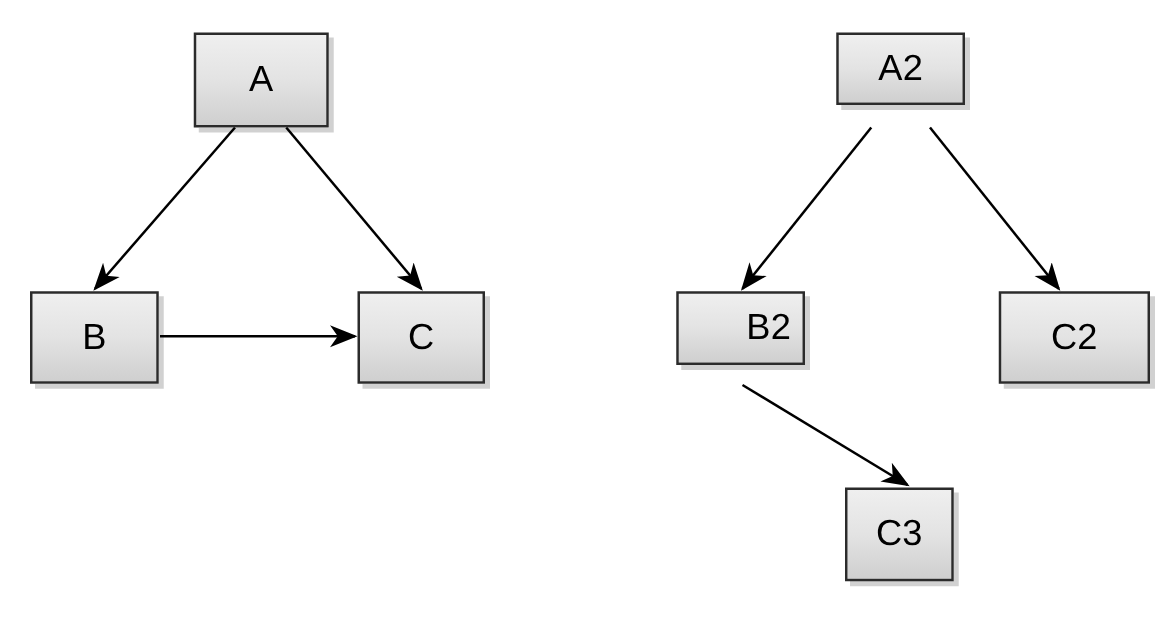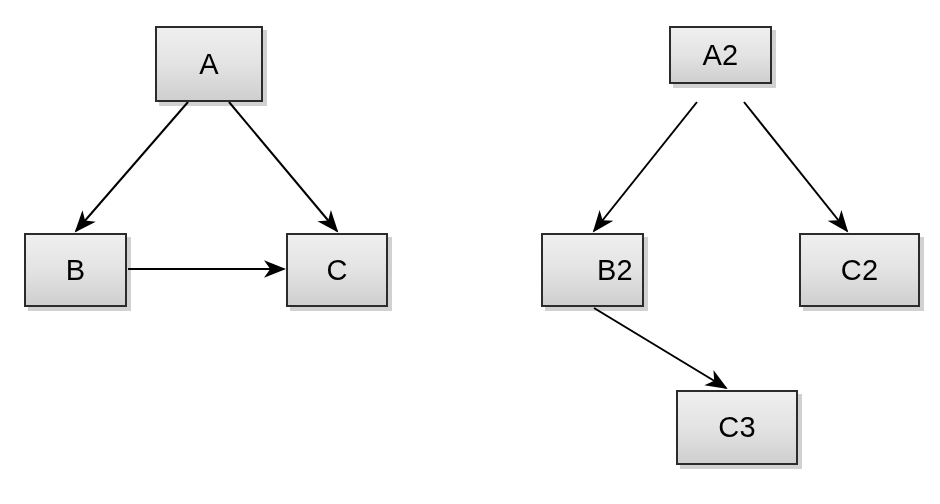--- a/index.html
+++ b/index.html
@@ -77,24 +77,24 @@
       </div>
       <div class="node" style="left: 24px; top: 233px; width: 103px; height: 74px; border-color: rgb(43, 43, 43); background: linear-gradient(rgb(239, 239, 239) 0%, rgb(227, 227, 227) 50%, rgb(207, 207, 207) 100%);">
         <span class="node-label">B</span>
       </div>
       <div class="node" style="left: 286px; top: 233px; width: 102px; height: 74px; border-color: rgb(43, 43, 43); background: linear-gradient(rgb(239, 239, 239) 0%, rgb(227, 227, 227) 50%, rgb(207, 207, 207) 100%);">
         <span class="node-label">C</span>
       </div>
       <div class="node" style="left: 669px; top: 26px; width: 103px; height: 58px; border-color: rgb(43, 43, 43); background: linear-gradient(rgb(239, 239, 239) 0%, rgb(227, 227, 227) 50%, rgb(207, 207, 207) 100%);">
         <span class="node-label">A2</span>
       </div>
-      <div class="node" style="left: 541px; top: 233px; width: 103px; height: 74px; border-color: rgb(43, 43, 43); background: linear-gradient(rgb(239, 239, 239) 0%, rgb(227, 227, 227) 50%, rgb(207, 207, 207) 100%); padding-left: 45px;">
+      <div class="node" style="left: 541px; top: 233px; width: 103px; height: 59px; border-color: rgb(43, 43, 43); background: linear-gradient(rgb(239, 239, 239) 0%, rgb(227, 227, 227) 50%, rgb(207, 207, 207) 100%); padding-left: 45px;">
         <span class="node-label">B2</span>
       </div>
       <div class="node" style="left: 799px; top: 233px; width: 121px; height: 74px; border-color: rgb(43, 43, 43); background: linear-gradient(rgb(239, 239, 239) 0%, rgb(227, 227, 227) 50%, rgb(207, 207, 207) 100%);">
         <span class="node-label">C2</span>
       </div>
-      <div class="node" style="left: 676px; top: 390px; width: 122px; height: 75px; border-color: rgb(43, 43, 43); background: linear-gradient(rgb(239, 239, 239) 0%, rgb(227, 227, 227) 50%, rgb(207, 207, 207) 100%); text-align: right;">
+      <div class="node" style="left: 676px; top: 390px; width: 87px; height: 75px; border-color: rgb(43, 43, 43); background: linear-gradient(rgb(239, 239, 239) 0%, rgb(227, 227, 227) 50%, rgb(207, 207, 207) 100%); text-align: right;">
         <span class="node-label">C3</span>
       </div>
     </div>
 
 </div>
 
 </body></html>

